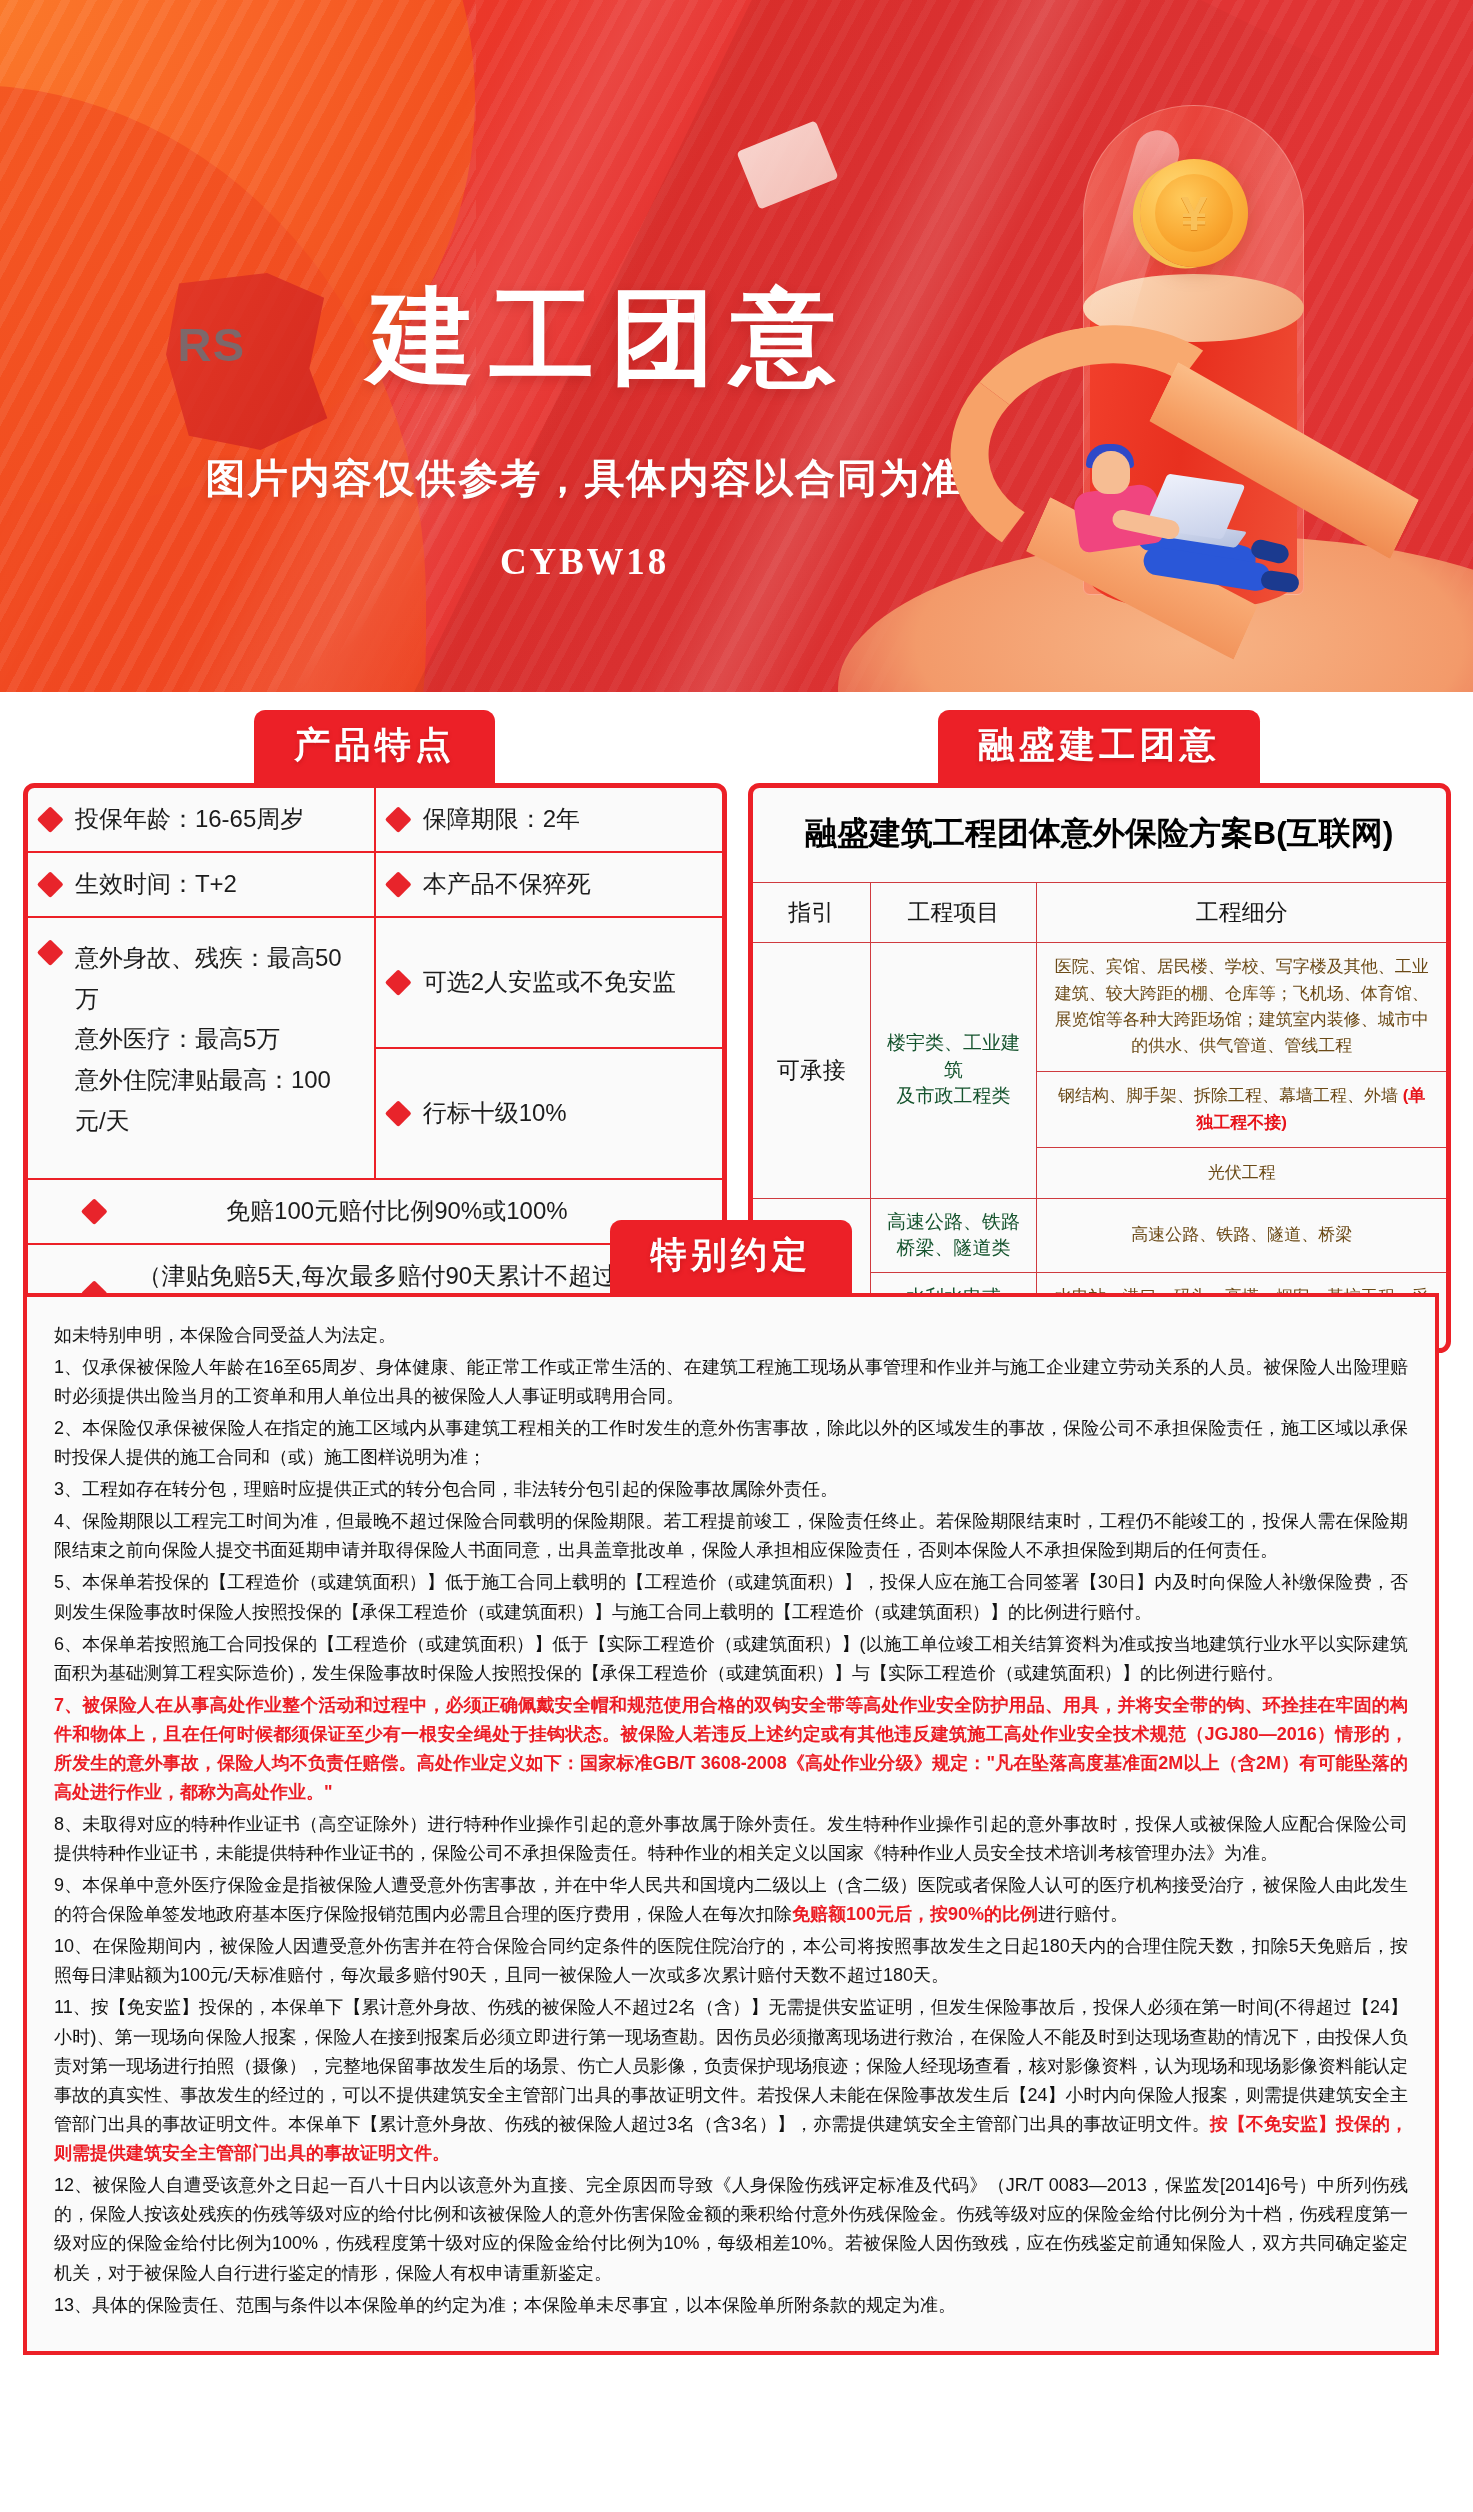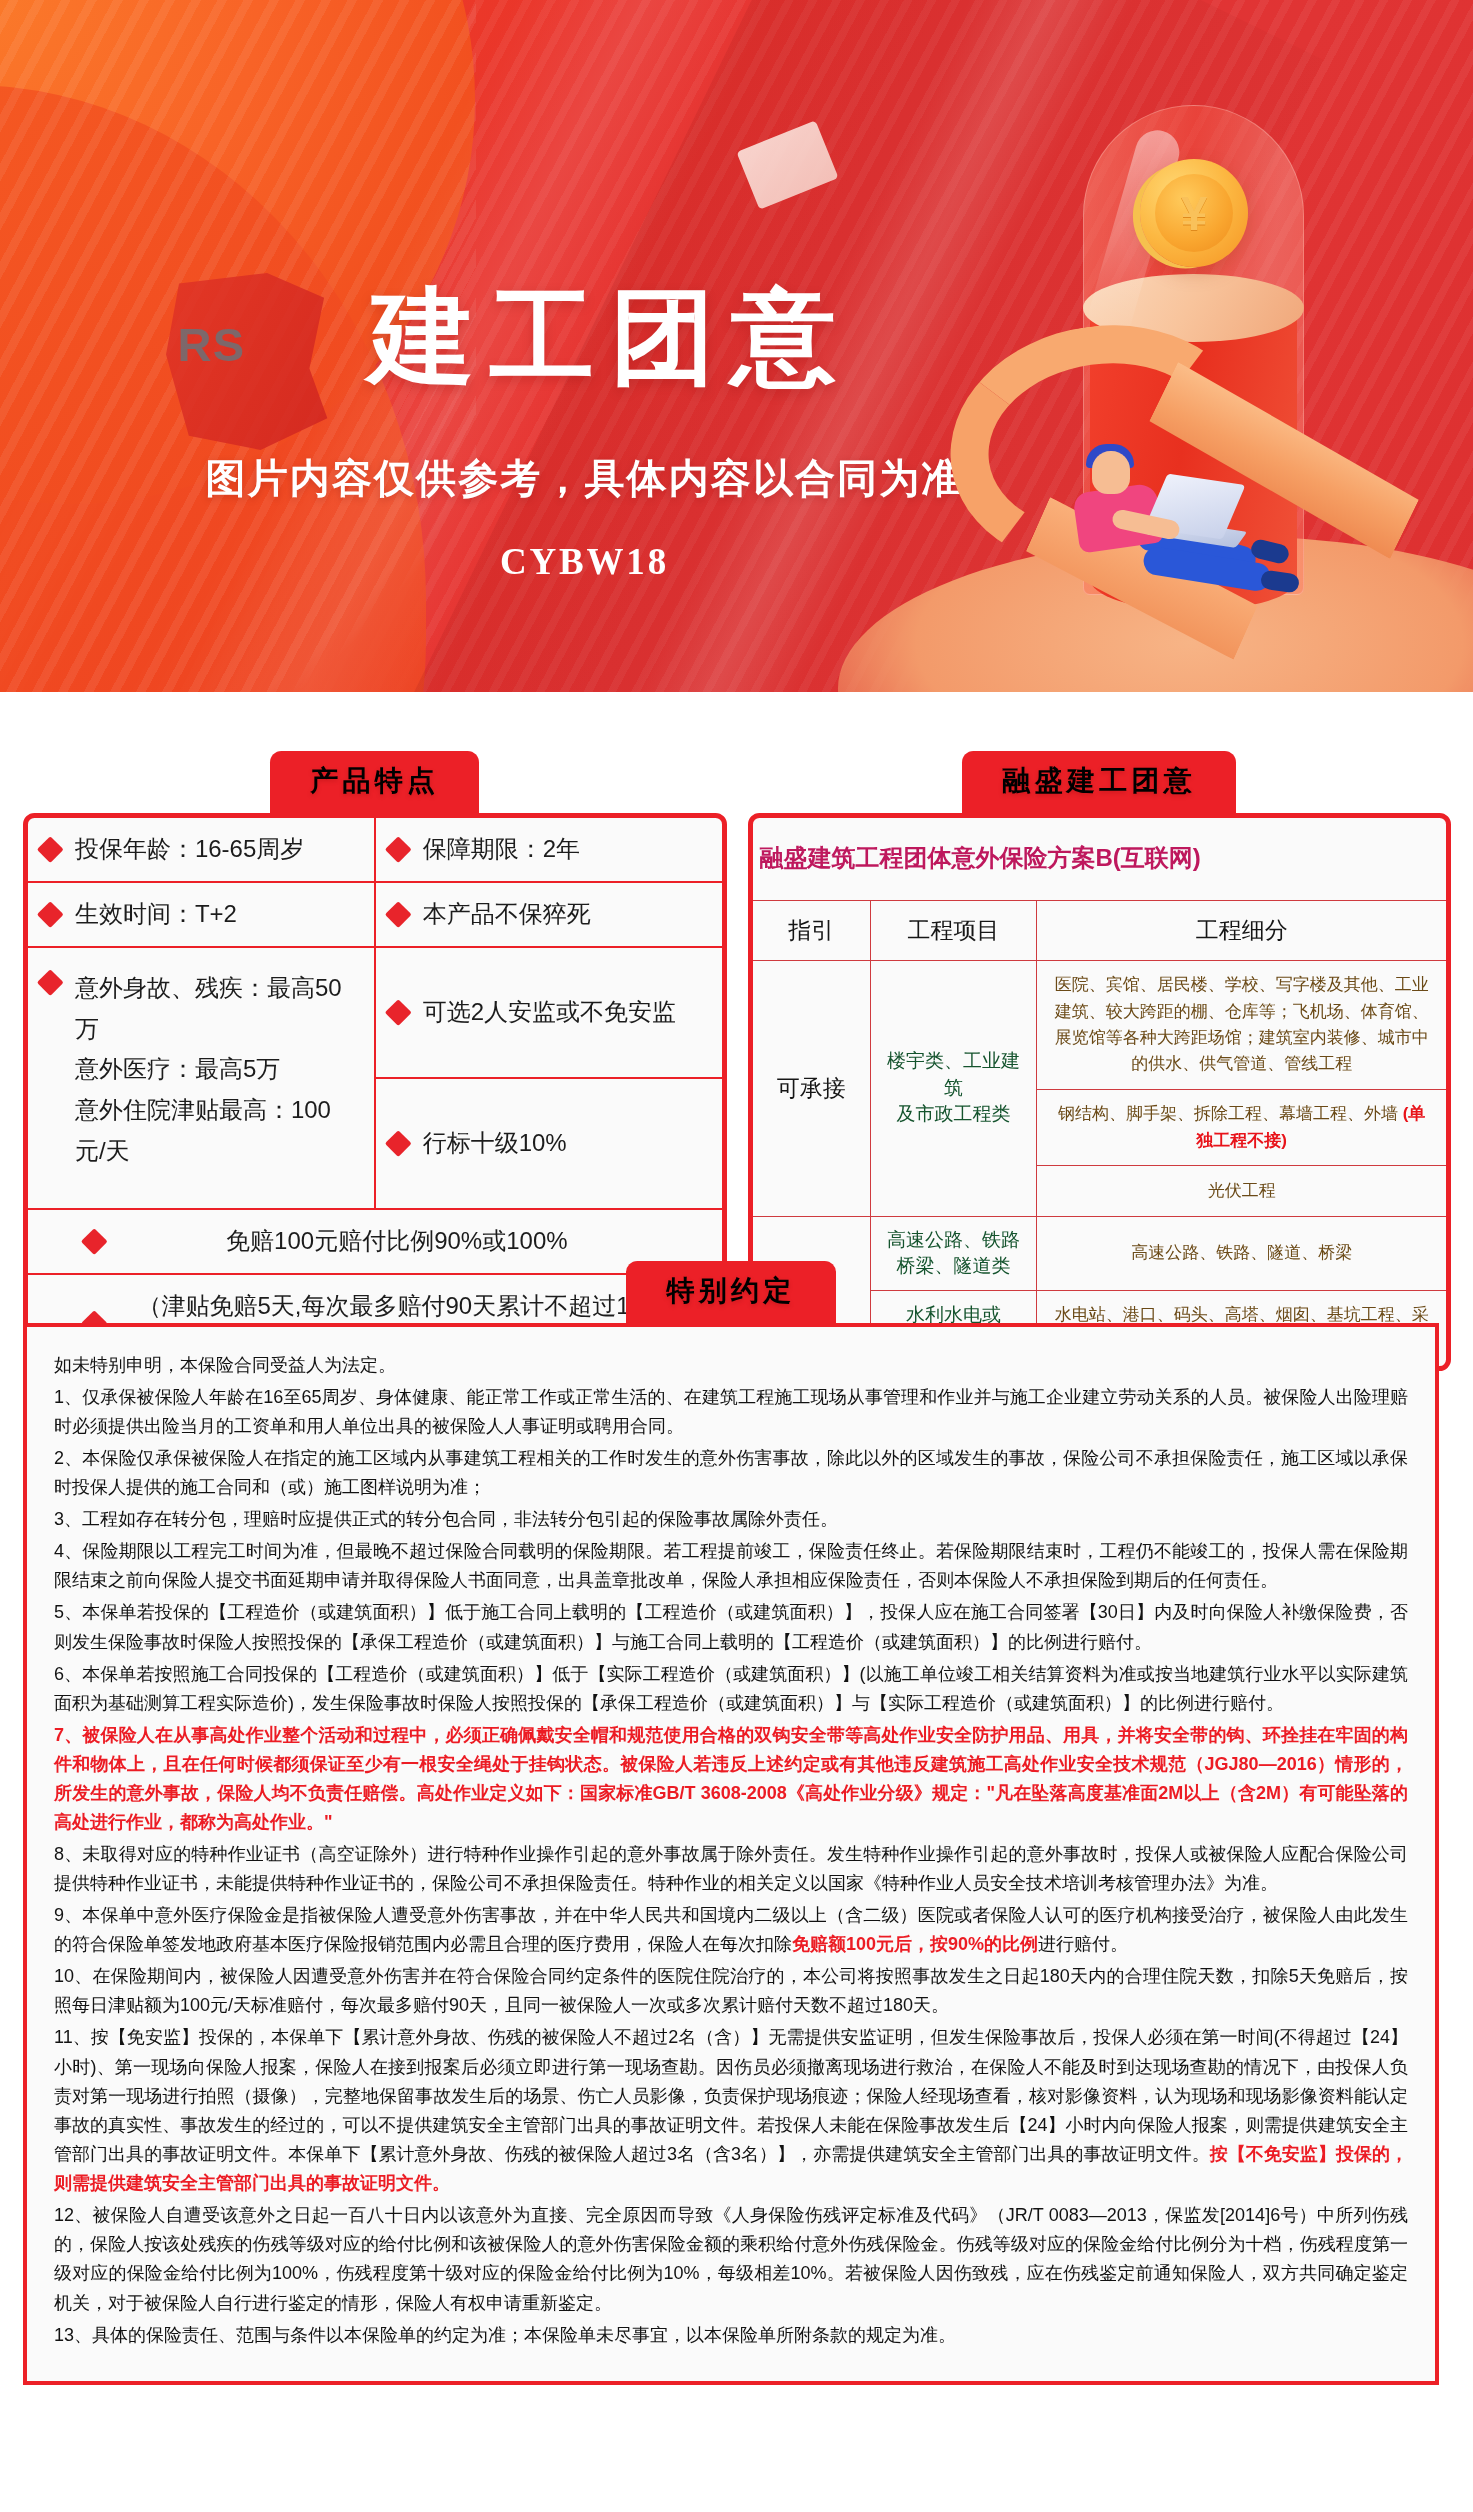--- a/index.html
+++ b/index.html
@@ -179,25 +179,24 @@
   .paper{
     position:absolute; left:-199px; top:106px; width:85px; height:62px;
     transform:rotate(-22deg);
     background:linear-gradient(160deg,#fbe4dd 0%,#f6cfc6 100%);
     border-radius:4.3px; opacity:.9;
   }
 
   
   .sec-banner{
     position:relative; display:inline-block;
-    background:#ec2027; color:#000000;
-    font-size:28px; font-weight:bold; letter-spacing:4.3px;
+    background:#ec2027; color:#ffffff;
+    font-size:36px; font-weight:bold; letter-spacing:4.3px;
     padding:11.4px 40px 12.8px; border-radius:11.4px 11.4px 0 0;
     text-shadow:0 2.1px 4.3px rgba(120,0,0,.25);
-    margin-top:41px;
   }
   .panel{
     border:5.7px solid #ec2027; border-radius:11.4px; background:#fafafa;
   }
 
   
   .two-col{
     position:absolute; left:0; top:710px; width:1474px;
     display:flex; gap:21px; padding:0 23px; align-items:flex-start;
   }
@@ -216,21 +215,21 @@
     width:18.5px; height:18.5px; background:#e8242b; flex:0 0 auto;
     transform:rotate(45deg); border-radius:2.1px;
   }
   .feat-txt{ font-size:24px; color:#1c1c1c; font-weight:500; line-height:1.45; }
   .feat-center{ justify-content:flex-start; padding-left:57px; }
   .feat-center .feat-txt{ flex:1; text-align:center; }
   .feat-stack .feat-txt{ line-height:1.7; }
 
   
   .plan-title{
-    text-align:left; font-size:24px; font-weight:bold; color:#be185d;
+    text-align:center; font-size:32px; font-weight:bold; color:#000000;
     padding:24px 7px 25.6px;
   }
   table.pt{ width:100%; border-collapse:collapse; table-layout:fixed; }
   table.pt th, table.pt td{
     border:1.4px solid #cf3a3f; padding:10px 7px;
     font-size:18.5px; text-align:center; vertical-align:middle; color:#6b4a17;
   }
   table.pt th{ color:#161616; font-size:23px; font-weight:normal; padding:14px 5.7px; }
   table.pt td.guide{ color:#161616; font-size:23px; }
   table.pt td.proj{ color:#14532d; font-size:19px; line-height:1.4; }

